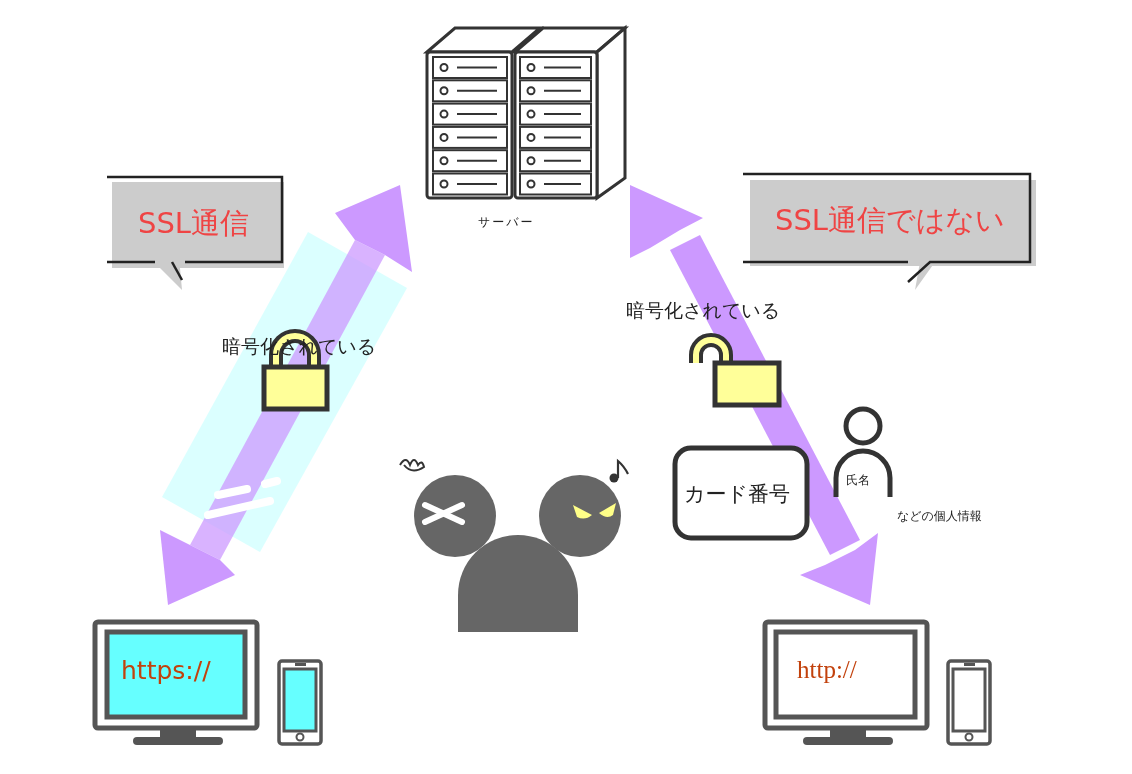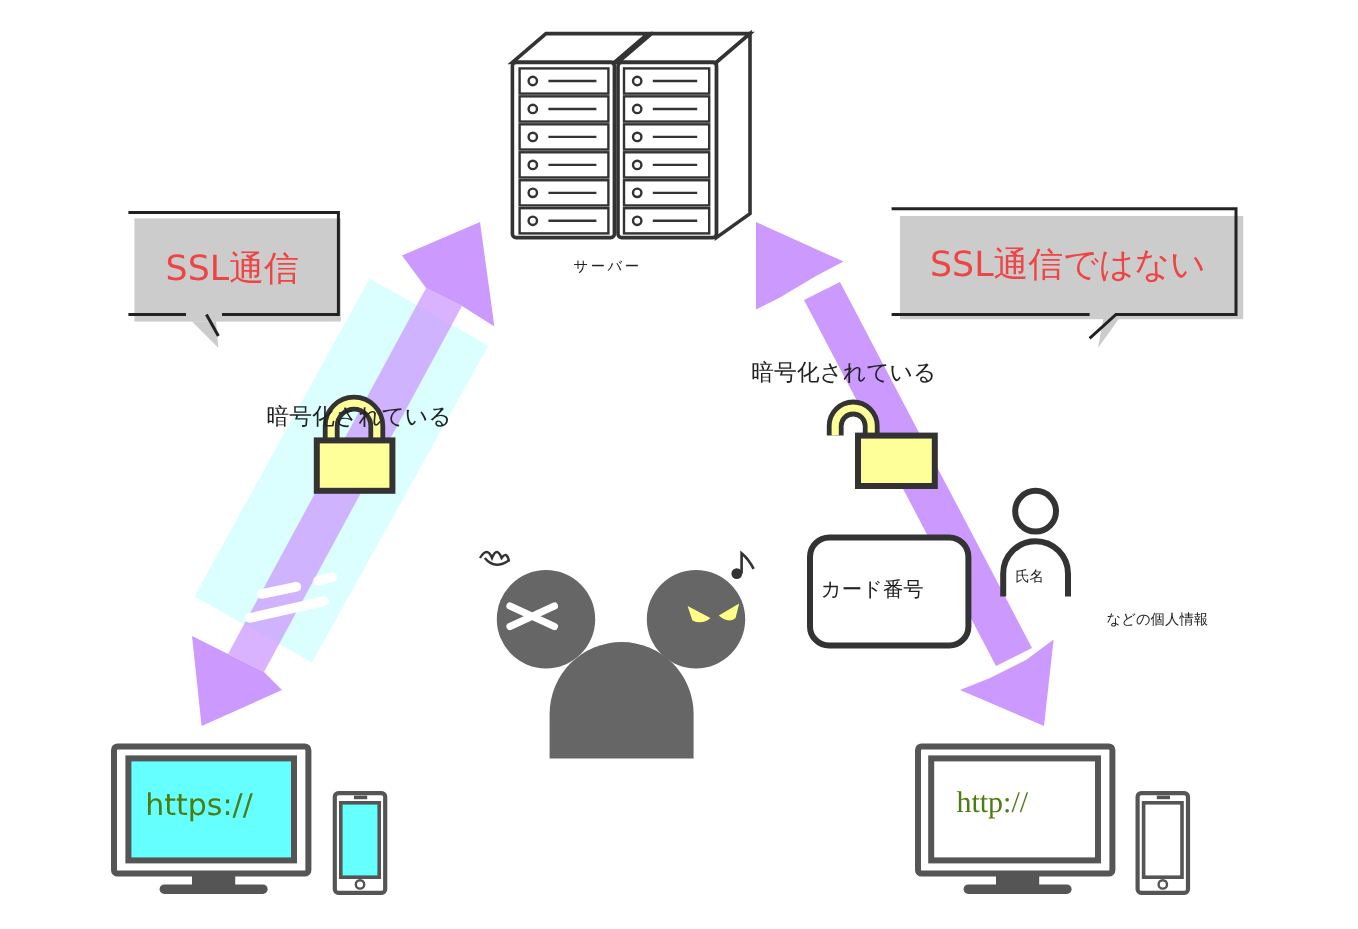--- a/index.html
+++ b/index.html
@@ -3,21 +3,21 @@
   <meta charset="utf-8">
   <style>
     html, body { margin:0; padding:0; background:#ffffff; }
     body { width:1132px; height:774px; position:relative; overflow:hidden;
       font-family:"DejaVu Sans", "Liberation Sans", sans-serif; color:#222; }
     svg { position:absolute; left:0; top:0; }
     .txt { position:absolute; white-space:nowrap; color:#222; }
     .bubble-text { font-size:29px; color:#ef4444;text-align:right; }
     .label { font-size:19px; }
     .small { font-size:12px; }
-    .url { font-size:25px; color:#4d7c0f; }
+    .url { font-size:25px; color:#c2410c; }
   </style>
 </head>
 <body>
 
 <svg width="1132" height="774" viewBox="0 0 1132 774">
 
   <g>
     <polygon points="308,232 407,288 260,552 162,497" fill="#ccffff" opacity="0.7"></polygon>
     <polygon points="355,240 385,255 220,560 190,545" fill="#cc99ff" opacity="0.75"></polygon>
     <polygon points="400,185 412,272 385,255 355,240 335,213" fill="#cc99ff"></polygon>
@@ -151,17 +151,17 @@
     <rect x="964" y="663" width="11" height="3" fill="#555"></rect>
     <circle cx="969" cy="737" r="3.5" fill="none" stroke="#555" stroke-width="2"></circle>
   </g>
 </svg>
 
 <div class="txt small" style="left:478px;top:214px;letter-spacing:2px;">サーバー</div>
 <div class="txt bubble-text" style="left:138px;top:204px;">SSL通信</div>
 <div class="txt bubble-text" style="left:775px;top:201px;">SSL通信ではない</div>
 <div class="txt label" style="left:222px;top:298px;margin-top:36px;">暗号化されている</div>
 <div class="txt label" style="left:626px;top:298px;">暗号化されている</div>
-<div class="txt" style="left:684px;top:480px;font-size:17px;">カード番号</div>
+<div class="txt" style="left:684px;top:480px;font-size:21px;">カード番号</div>
 <div class="txt small" style="left:846px;top:472px;text-align:right;">氏名</div>
-<div class="txt small" style="left:922px;top:508px;">などの個人情報</div>
+<div class="txt small" style="left:897px;top:508px;">などの個人情報</div>
 <div class="txt url" style="left:121px;top:656px;">https://</div>
 <div class="txt url" style="left:797px;top:656px;font-family:Liberation Serif, serif;">http://</div>
 
 </body></html>

